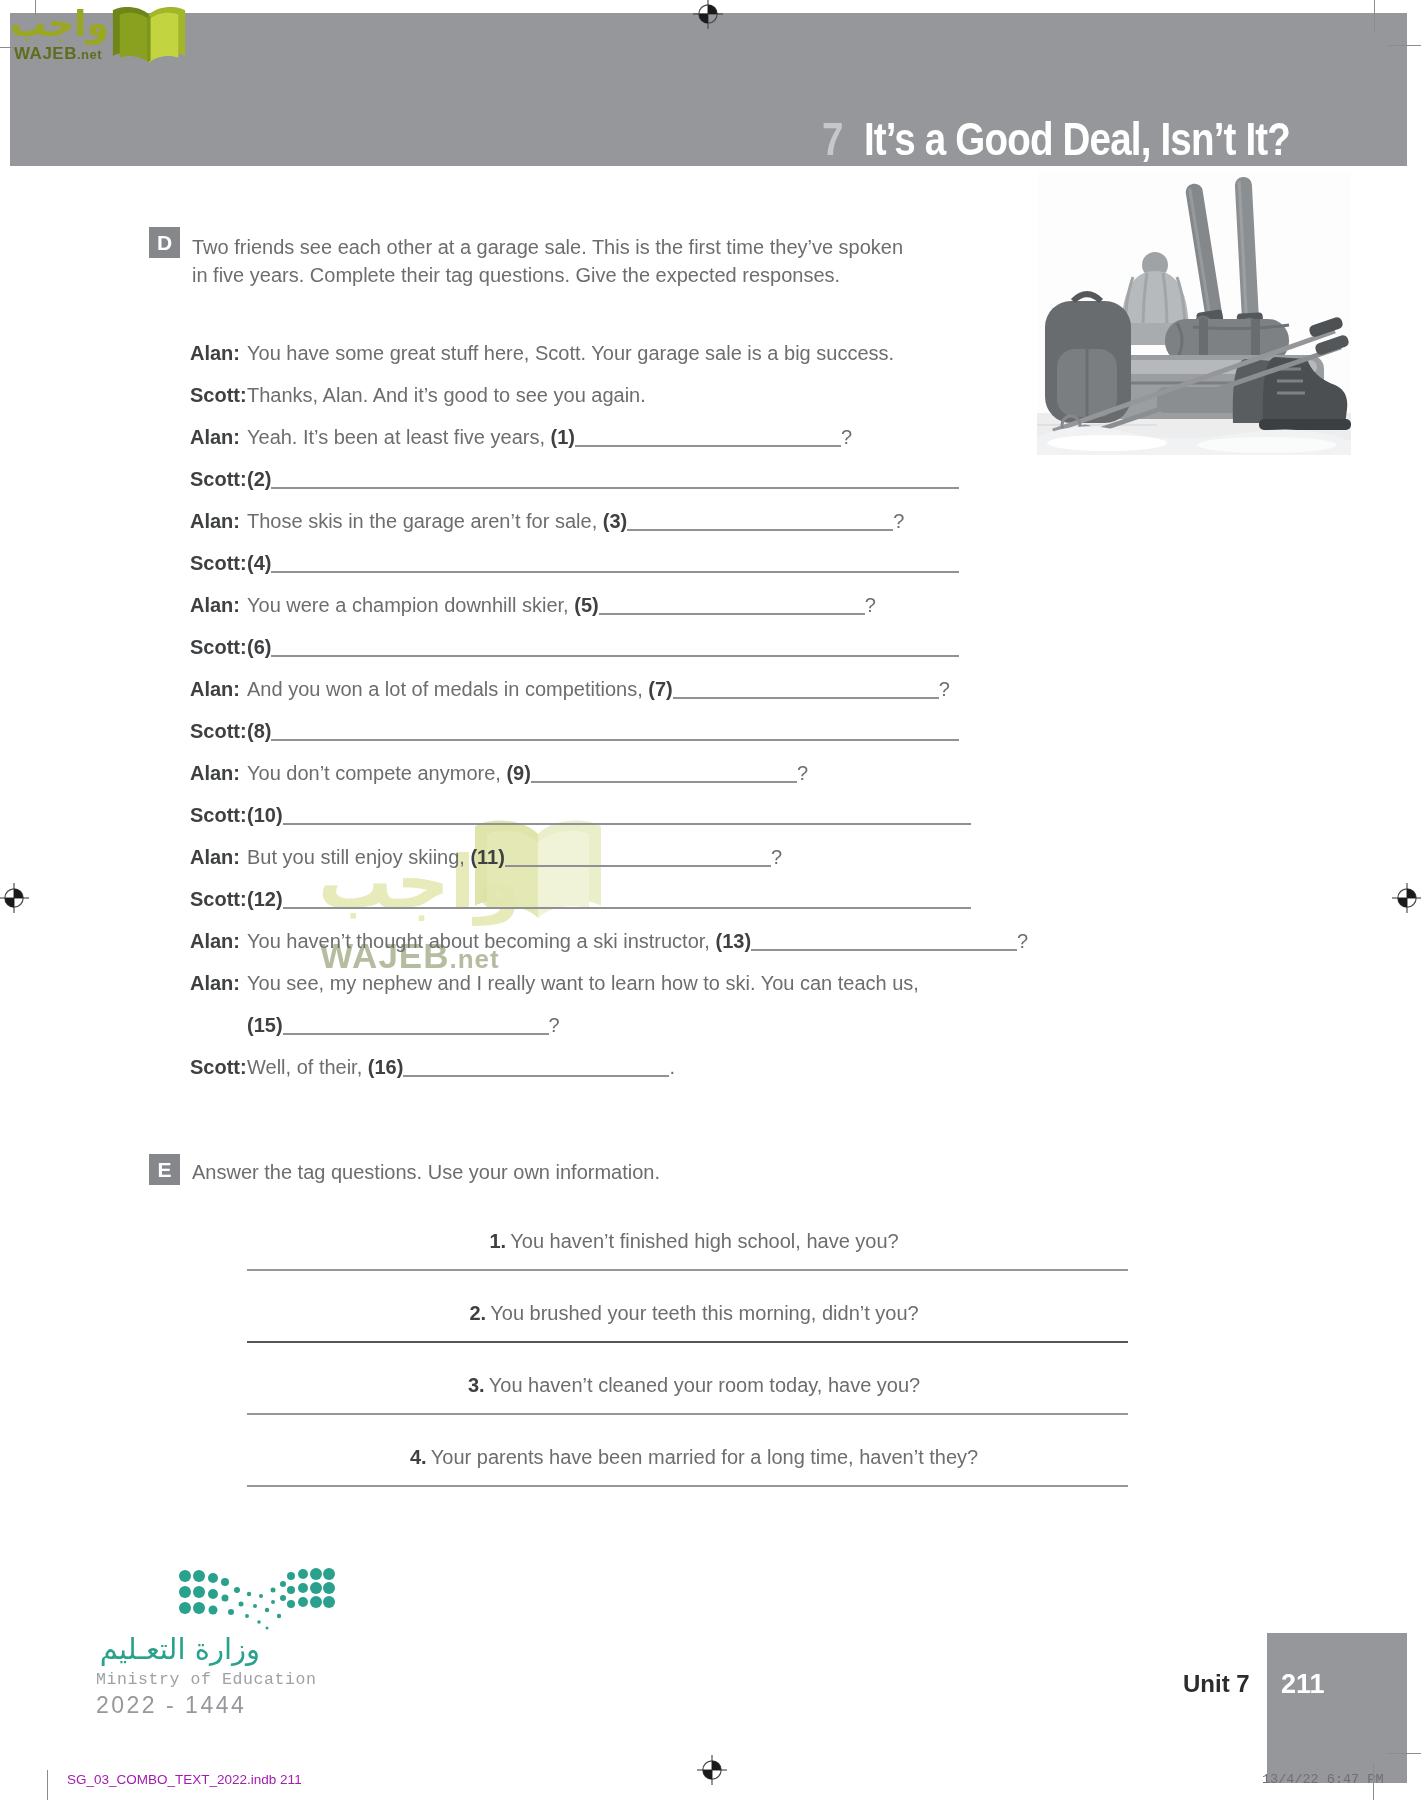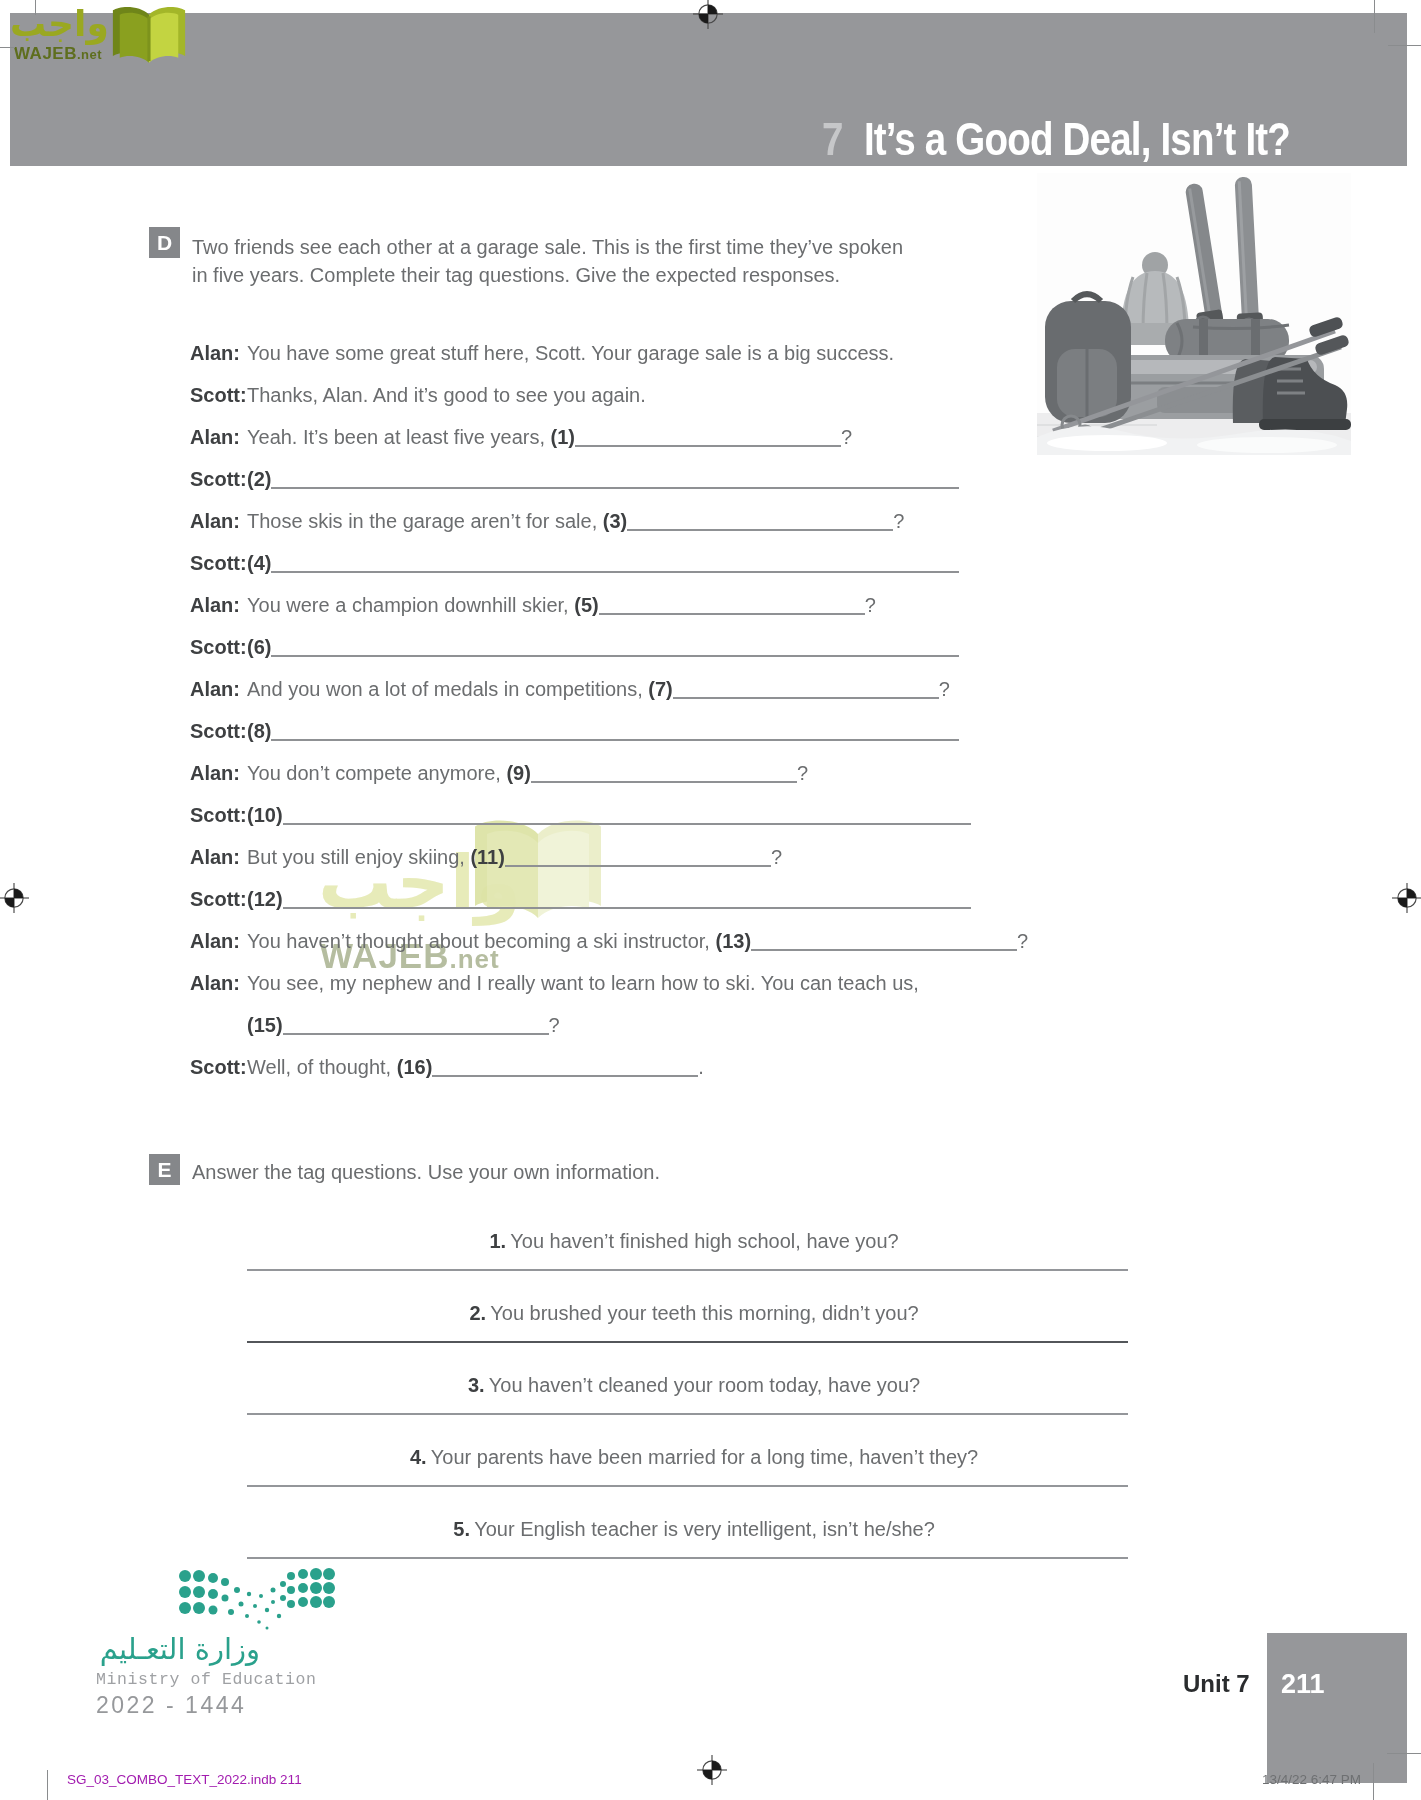--- a/index.html
+++ b/index.html
@@ -59,21 +59,21 @@
 
   
   .moe-dots{left:175px;top:1566px;}
   .moe-ar{left:96px;top:1632px;width:164px;font-size:29px;color:#2aa18c;text-align:right;line-height:34px;}
   .moe-en{left:96px;top:1670px;font-size:16.5px;color:#9fa1a4;letter-spacing:0.6px;font-family:Liberation Mono, monospace;}
   .moe-years{left:96px;top:1692px;font-size:23px;color:#96989b;letter-spacing:2.5px;}
   .unit-label{left:1183px;top:1670px;font-size:24px;font-weight:bold;color:#2a2c2e;}
   .page-box{left:1267px;top:1633px;width:140px;height:150px;background:#96979a;}
   .page-num{left:1281px;top:1669px;font-size:27px;font-weight:bold;color:#ffffff;z-index:3;}
   .footer-file{left:67px;top:1772px;font-size:13.5px;color:#a21caf;z-index:4;}
-  .footer-time{left:1262px;top:1772px;font-size:13.5px;color:#6e7072;z-index:4;}
+  .footer-time{left:1262px;top:1772px;font-size:13.5px;color:#6e7072;z-index:4;font-family:Liberation Mono, monospace;}
 
   
   .mark{z-index:7;}
   .trim{position:absolute;background:#8a8c8e;z-index:7;}
 </style>
 </head>
 <body>
 
 <div id="page">
 
@@ -210,21 +210,21 @@
 
   <div class="d-row"><span class="spk">Scott:</span><span class="pre"></span><span class="num">(12)</span><span class="blank long"></span><span class="post"></span></div>
 
   <div class="d-row"><span class="spk">Alan:</span><span class="pre">You haven’t thought about becoming a ski instructor, </span><span class="num">(13)</span><span class="blank short"></span><span class="post">?</span></div>
 
 
   <div class="d-row"><span class="spk">Alan:</span><span class="pre">You see, my nephew and I really want to learn how to ski. You can teach us,</span><span class="num"></span><span class="post"></span></div>
 
   <div class="d-row"><span class="spk"></span><span class="pre"></span><span class="num">(15)</span><span class="blank short"></span><span class="post">?</span></div>
 
-  <div class="d-row"><span class="spk">Scott:</span><span class="pre">Well, of thought, </span><span class="num">(16)</span><span class="blank short"></span><span class="post">.</span></div>
+  <div class="d-row"><span class="spk">Scott:</span><span class="pre">Well, of their, </span><span class="num">(16)</span><span class="blank short"></span><span class="post">.</span></div>
 </div>
 
   <div class="abs badge badge-e content">E</div>
   <div class="abs instr-e content">Answer the tag questions. Use your own information.</div>
   <div id="e-questions" class="abs content">
   <div class="e-q">
     <div class="q-line"><span class="q-num">1.</span><span class="q-text">You haven’t finished high school, have you?</span></div>
     <div class="answer-line"></div>
   </div>
 
@@ -236,24 +236,20 @@
   <div class="e-q">
     <div class="q-line"><span class="q-num">3.</span><span class="q-text">You haven’t cleaned your room today, have you?</span></div>
     <div class="answer-line"></div>
   </div>
 
   <div class="e-q">
     <div class="q-line"><span class="q-num">4.</span><span class="q-text">Your parents have been married for a long time, haven’t they?</span></div>
     <div class="answer-line"></div>
   </div>
 
-  <div class="e-q">
-    <div class="q-line"><span class="q-num">5.</span><span class="q-text">Your English teacher is very intelligent, isn’t he/she?</span></div>
-    <div class="answer-line"></div>
-  </div>
 </div>
 
   <svg class="abs moe-dots content" width="160" height="72" viewBox="0 0 160 72" fill="#2aa18c">
     <circle cx="10" cy="10" r="6"></circle>
       <circle cx="24" cy="10" r="6"></circle>
       <circle cx="10" cy="26" r="6"></circle>
       <circle cx="24" cy="26" r="6"></circle>
     <circle cx="10" cy="42" r="6"></circle>
       <circle cx="24" cy="42" r="6"></circle>
       <circle cx="38" cy="12" r="5"></circle>

